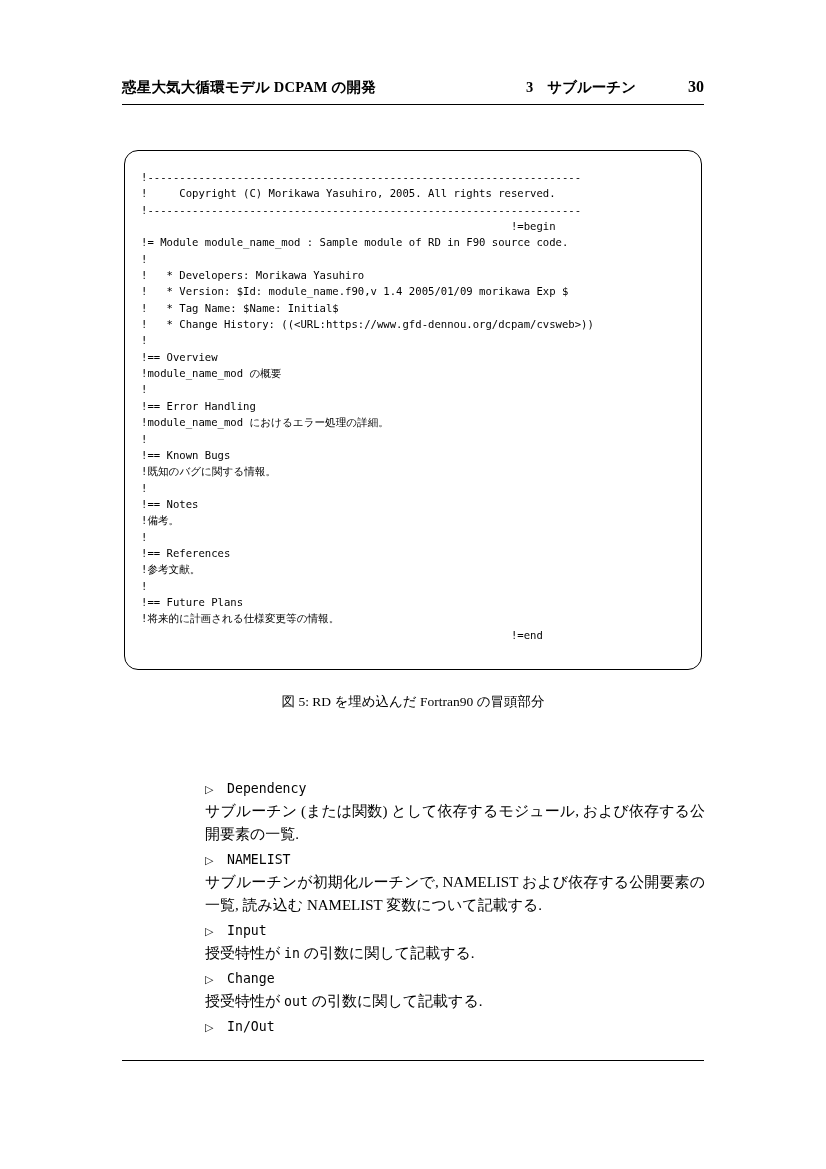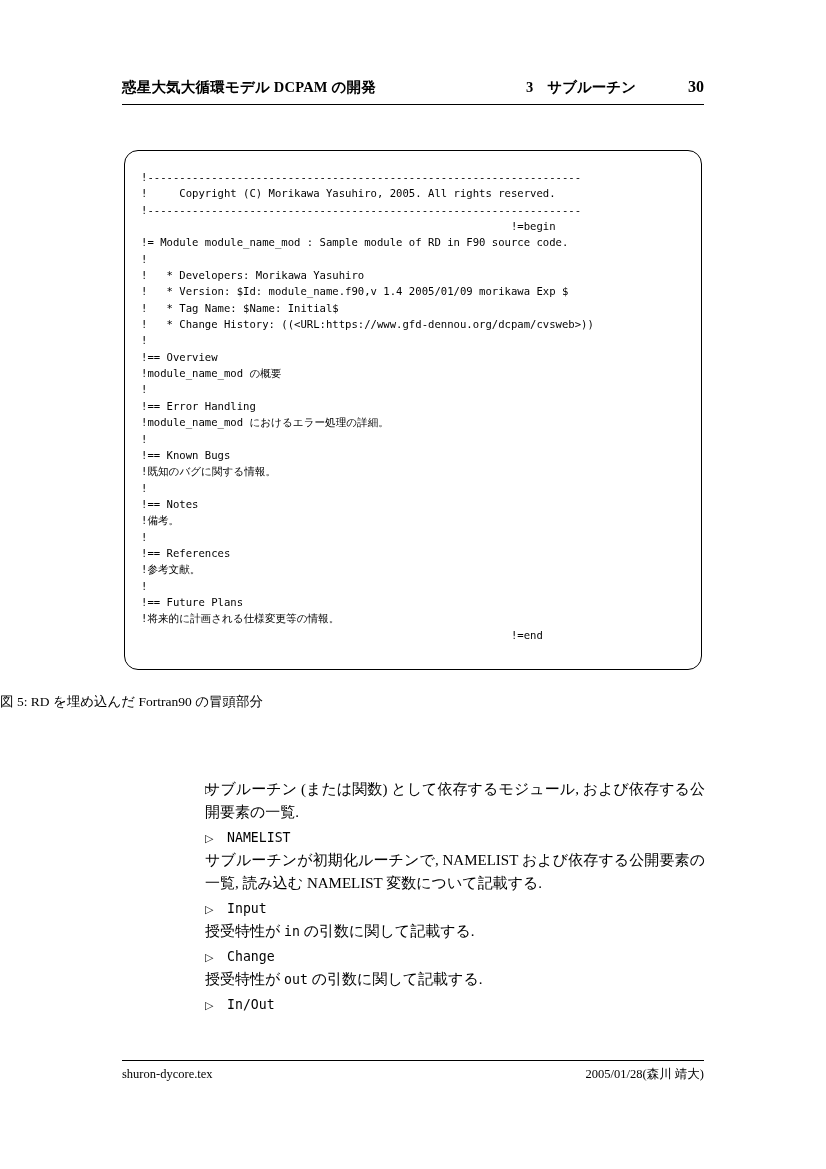--- a/index.html
+++ b/index.html
@@ -83,20 +83,21 @@
     white-space: pre;
     color: #000;
   }
 
   
   .figcaption {
     position: absolute;
     left: 0;
     top: 693px;
     width: 826px;
+    text-align: center;
     font-size: 13.5px;
     font-family: "Liberation Serif", serif;
   }
 
   
   .itemlist {
     position: absolute;
     left: 205px;
     top: 778px;
     width: 500px;
@@ -202,20 +203,21 @@
 !将来的に計画される仕様変更等の情報。
                                                           !=end</pre>
   </div>
 
   <div class="figcaption">図 5: RD を埋め込んだ Fortran90 の冒頭部分</div>
 
   <div class="itemlist">
 
     <div class="item">
       <span class="bullet">▷</span>
+      <div class="term">Dependency</div>
       <div class="desc">サブルーチン (または関数) として依存するモジュール, および依存する公開要素の一覧.</div>
     </div>
 
     <div class="item">
       <span class="bullet">▷</span>
       <div class="term">NAMELIST</div>
       <div class="desc">サブルーチンが初期化ルーチンで, NAMELIST および依存する公開要素の一覧, 読み込む NAMELIST 変数について記載する.</div>
     </div>
 
     <div class="item">
@@ -231,18 +233,14 @@
     </div>
 
     <div class="item">
       <span class="bullet">▷</span>
       <div class="term">In/Out</div>
     </div>
 
   </div>
 
   <div class="footer-rule"></div>
-  <div class="footer">
-    <div class="footer-left">shuron-dycore.tex</div>
-    <div class="footer-right">2005/01/28(森川 靖大)</div>
-  </div>
 
 </div>
 
 </body></html>

